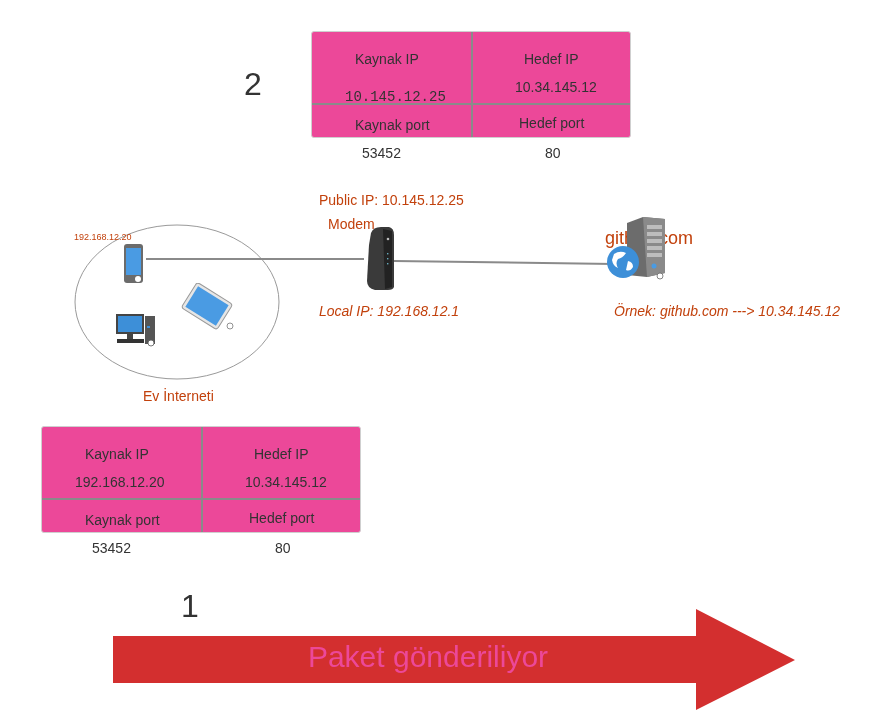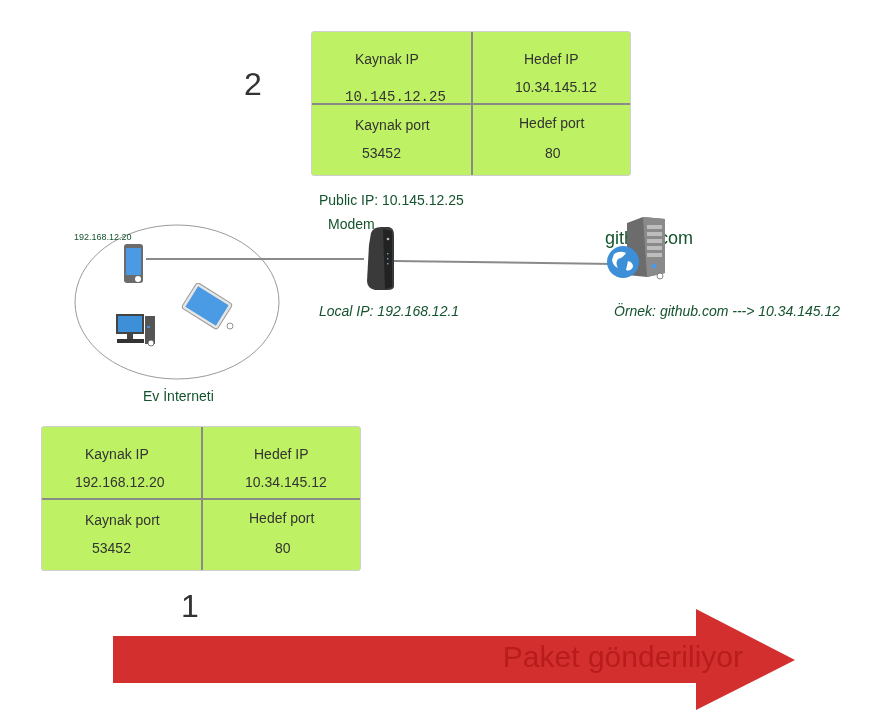--- a/index.html
+++ b/index.html
@@ -1,24 +1,24 @@
 <!DOCTYPE html>
 <html><head>
 <meta charset="utf-8">
 <style>
   html, body { margin:0; padding:0; background:#ffffff; }
   body { width:883px; height:717px; position:relative; overflow:hidden;
          font-family:"Liberation Sans", sans-serif; color:#333333; }
   .abs { position:absolute; }
-  .pkt { position:absolute; width:320px; height:145px; border:1px solid #cfcfcf;
-         border-radius:3px; background:#bef264; box-sizing:border-box; }
+  .pkt { position:absolute; width:320px; height:107px; border:1px solid #cfcfcf;
+         border-radius:3px; background:#ec4899; box-sizing:border-box; }
   .pkt .vline { position:absolute; left:159px; top:0; width:2px; height:100%; background:#8a8a8a; }
   .pkt .hline { position:absolute; left:0; top:71px; width:100%; height:2px; background:#8a8a8a; }
   .cell-t { position:absolute; font-size:14px; color:#333; white-space:nowrap; }
-  .lbl { position:absolute; font-size:14px; color:#14532d; white-space:nowrap; }
+  .lbl { position:absolute; font-size:14px; color:#c2410c; white-space:nowrap; }
   .step { position:absolute; font-size:32px; color:#333; }
   .link { position:absolute; height:2px; background:#8a8a8a; }
 </style>
 </head>
 <body>
 
 <div class="step" style="left:244px;top:66px;">2</div>
 
 <div class="pkt" style="left:311px;top:31px;">
   <div class="vline"></div>
@@ -108,13 +108,13 @@
   <div class="cell-t" style="left:50px;top:113px;">53452</div>
   <div class="cell-t" style="left:207px;top:83px;">Hedef port</div>
   <div class="cell-t" style="left:233px;top:113px;">80</div>
 </div>
 
 <div class="step" style="left:181px;top:588px;">1</div>
 
 <svg class="abs" style="left:113px;top:609px;" width="685" height="102" viewBox="0 0 685 102">
   <path id="arrow-shape" d="M0 27 L583 27 L583 0 L682 51 L583 101 L583 74 L0 74 Z" fill="#d32f2f"></path>
 </svg>
-<div class="lbl" style="left:113px;top:640px;width:630px;text-align:right;font-size:30px;color:#b91c1c;">Paket gönderiliyor</div>
+<div class="lbl" style="left:113px;top:640px;width:630px;text-align:center;font-size:30px;color:#ec4899;">Paket gönderiliyor</div>
 
 </body></html>

